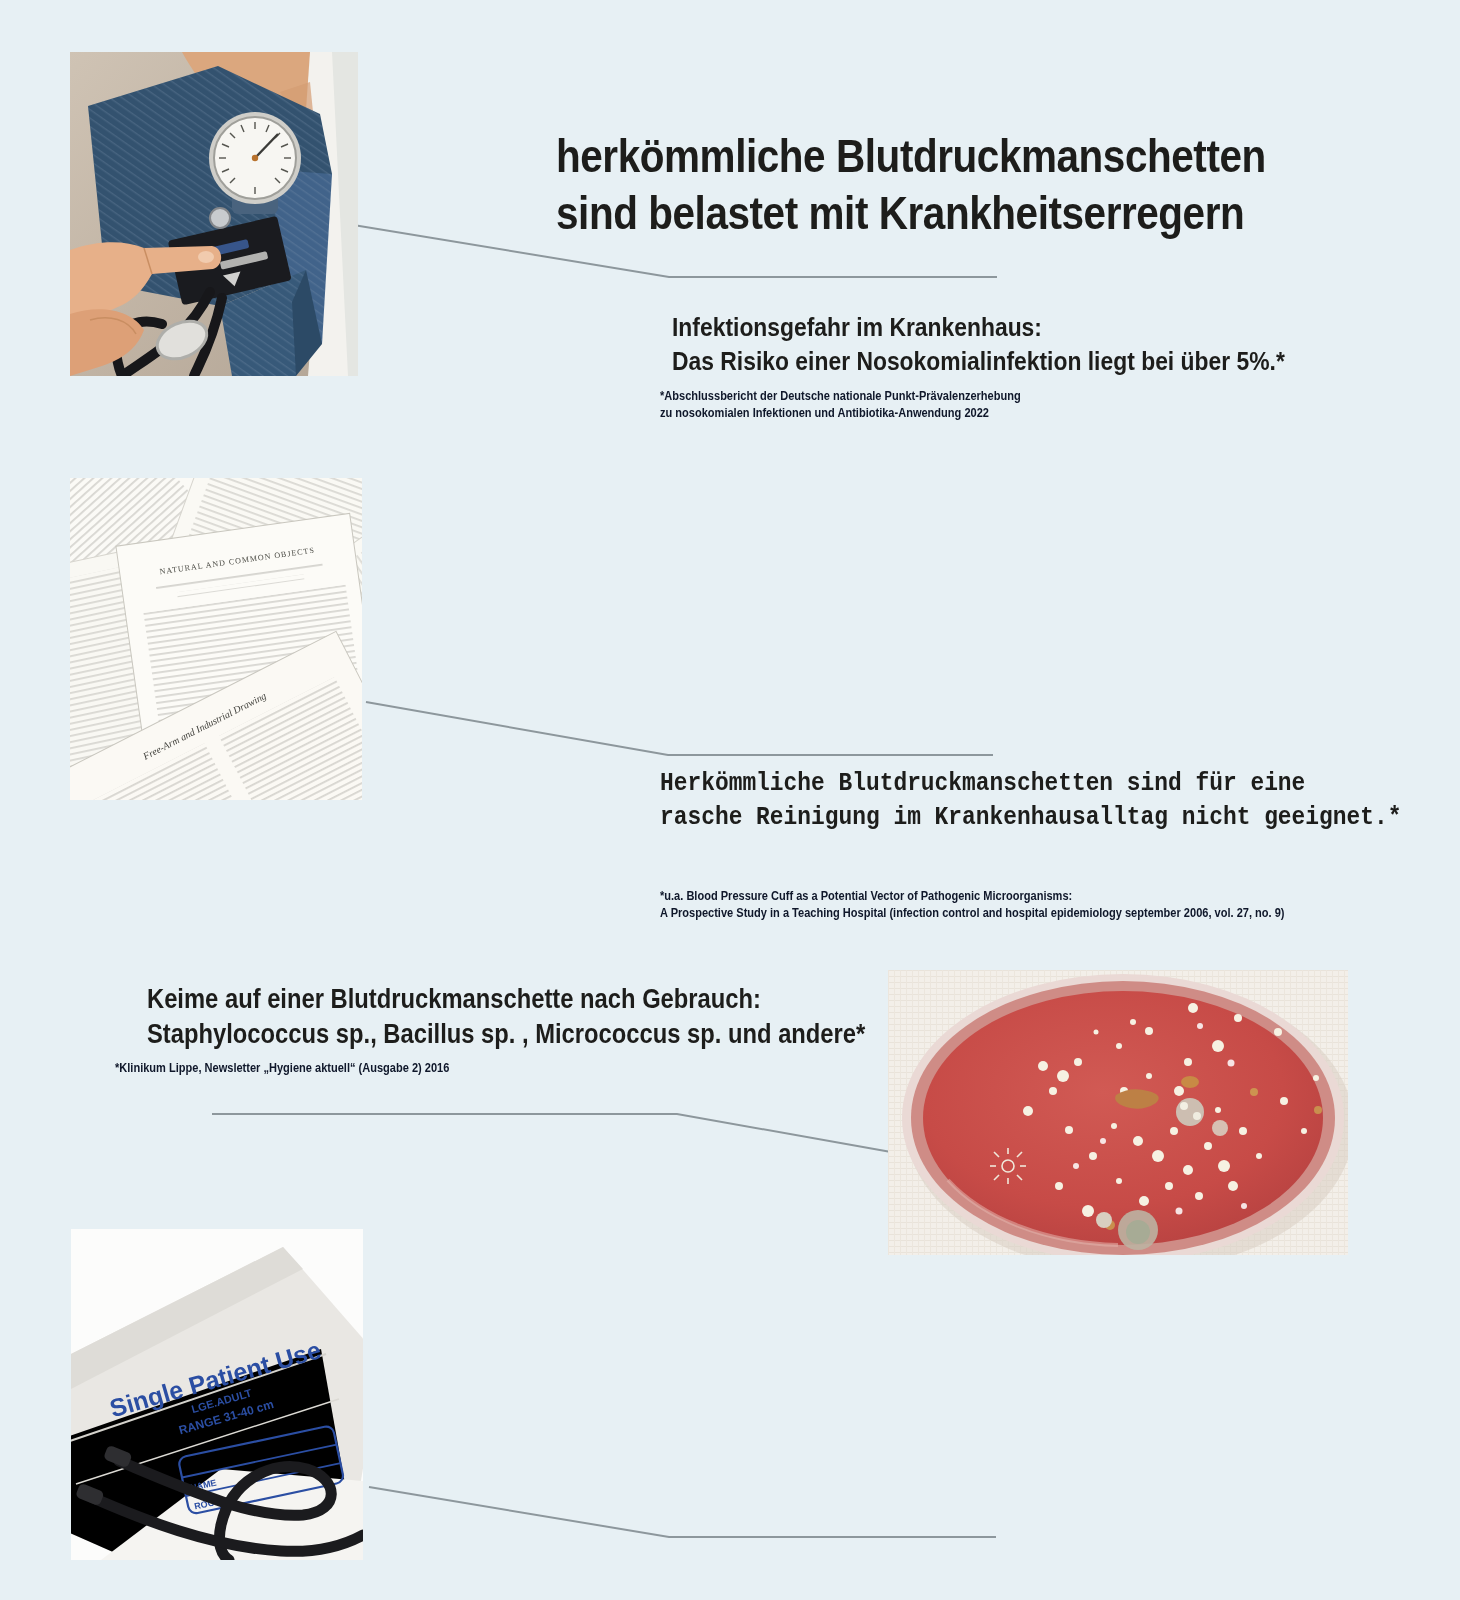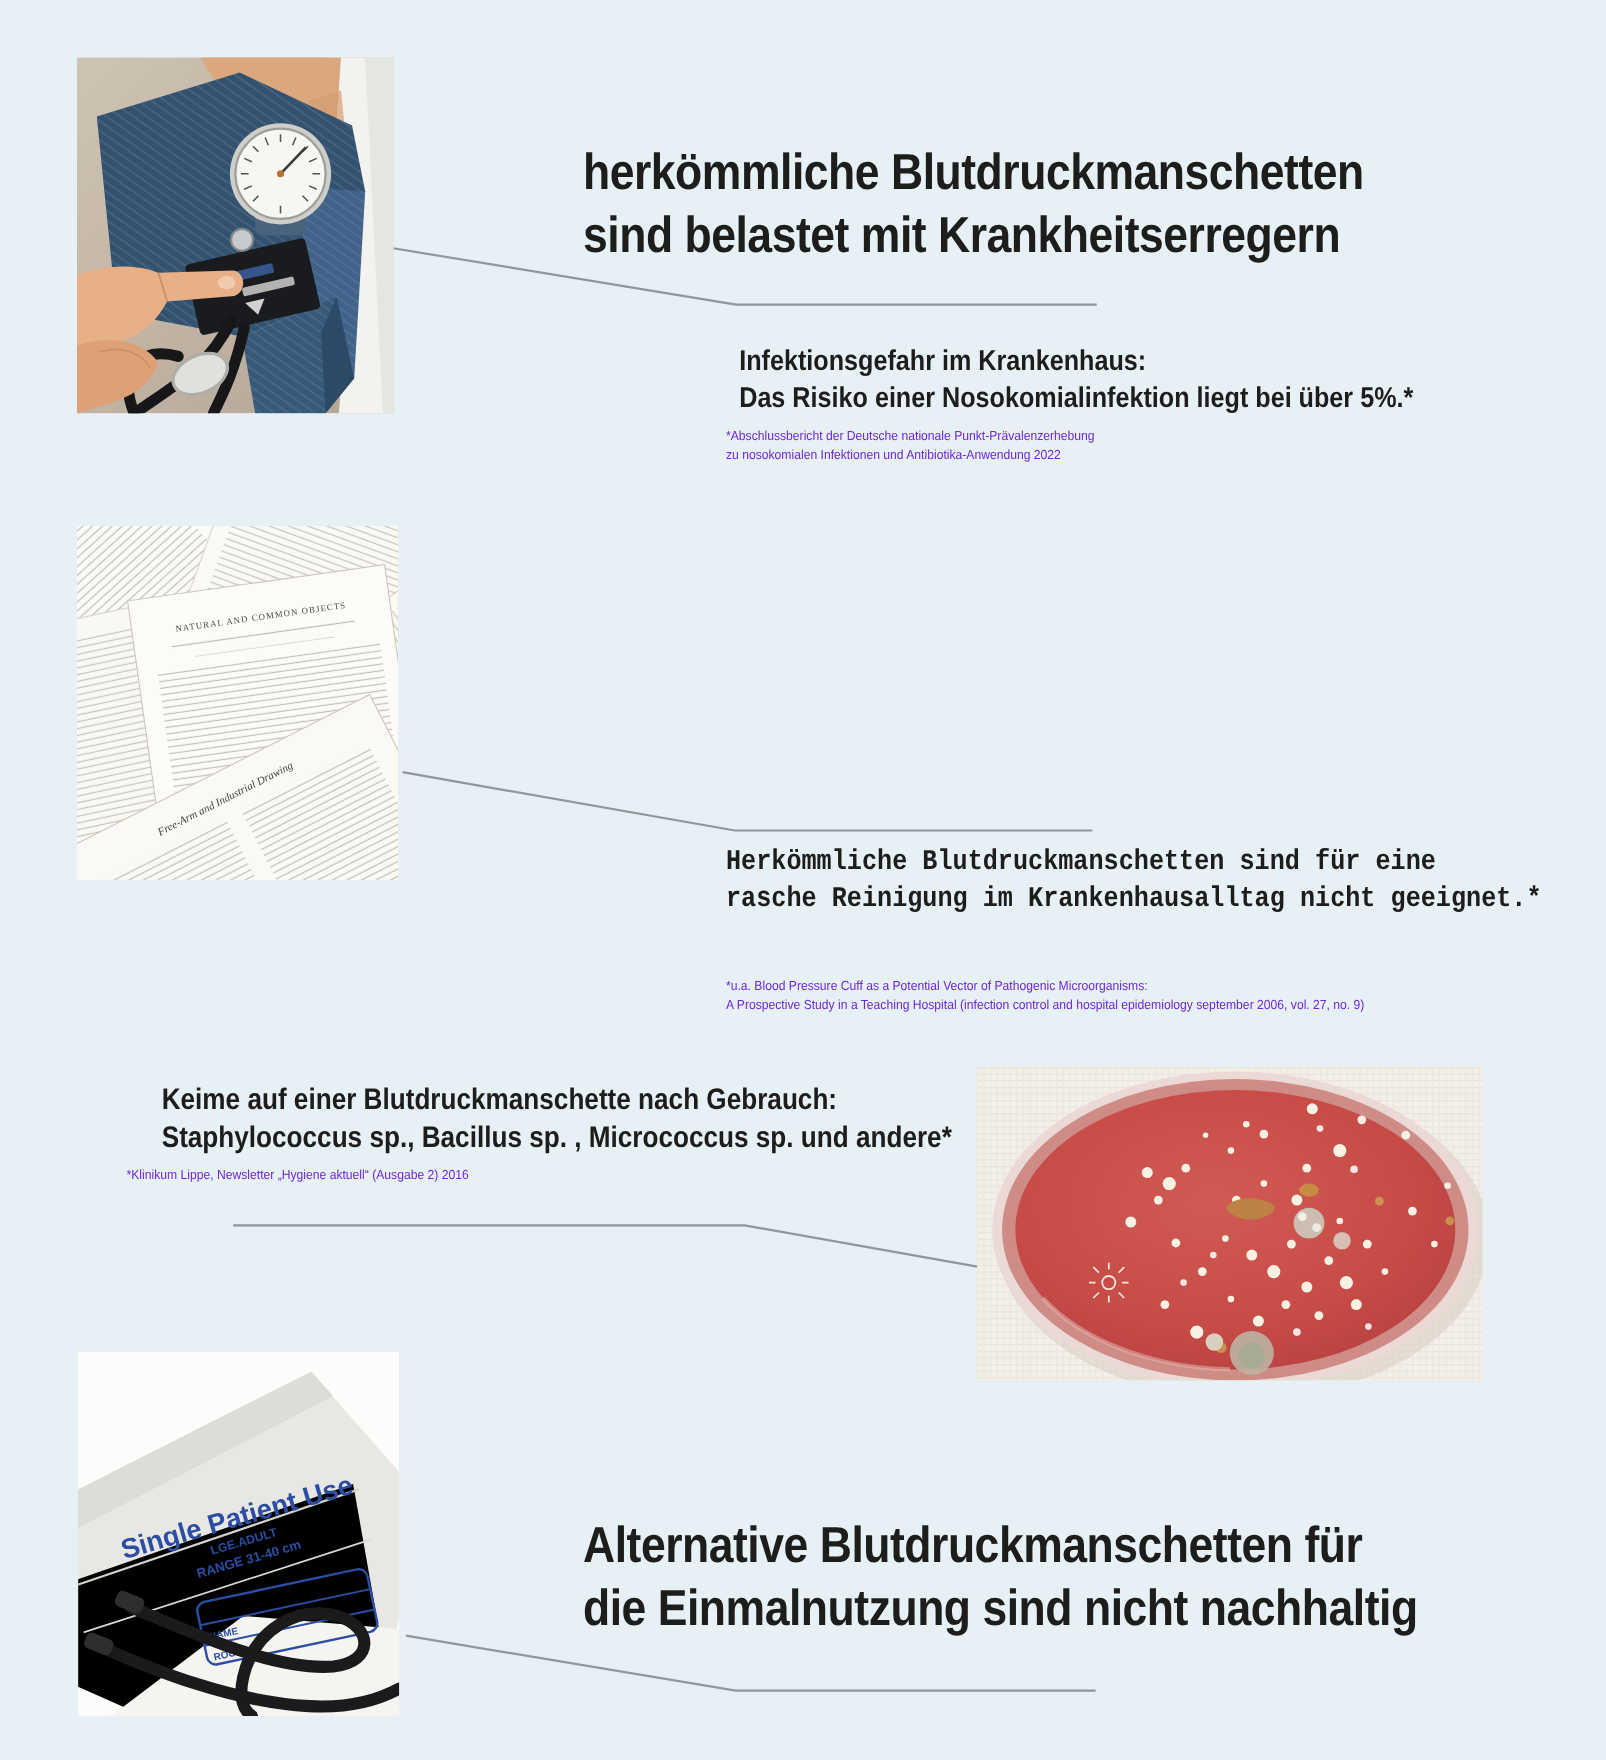--- a/index.html
+++ b/index.html
@@ -3,23 +3,23 @@
 <meta charset="utf-8">
 <style>
   * { margin:0; padding:0; box-sizing:border-box; }
   html,body { background:#e7f0f4; }
   body { font-family:"Liberation Sans", sans-serif; color:#1d1d1b; }
   #canvas { position:relative; width:1460px; height:1600px; background:#e7f0f4; overflow:hidden; }
 
   .photo { position:absolute; overflow:hidden; }
   .photo svg { display:block; width:100%; height:100%; }
 
-  .headline { position:absolute; font-weight:700; font-size:46px; line-height:57px; letter-spacing:-0.5px; color:#1d1d1b; }
+  .headline { position:absolute; font-weight:700; font-size:46px; line-height:57px; letter-spacing:-0.5px; color:#1d1d1b;margin-left:26px; }
   .subhead  { position:absolute; font-weight:700; font-size:26px; line-height:34px; color:#1d1d1b; }
-  .footnote { position:absolute; font-weight:400; font-size:12px; line-height:17px; color:#6d28d9; }
+  .footnote { position:absolute; font-weight:700; font-size:12px; line-height:17px; color:#0f172a; }
   .cline { display:block; white-space:nowrap; transform:scaleX(.88); transform-origin:0 0; }
   .footnote .cline { transform:scaleX(.92); }
 
   .connectors { position:absolute; left:0; top:0; width:1460px; height:1600px; pointer-events:none; }
   .connectors polyline { fill:none; stroke:#8d979c; stroke-width:2; }
 </style>
 </head>
 <body>
 
 <div id="canvas">
@@ -320,18 +320,14 @@
         <path d="M48,232 C110,258 180,290 232,286 C270,282 268,250 236,240 C200,230 160,252 150,296 C146,314 150,326 158,331"></path>
         <path d="M20,268 C70,290 140,318 210,322 C245,324 270,318 292,306"></path>
       </g>
       <g>
         <rect x="34" y="220" width="26" height="15" rx="5" transform="rotate(22 47 227)" fill="#2e2e31"></rect>
         <rect x="6" y="258" width="26" height="15" rx="5" transform="rotate(22 19 265)" fill="#2e2e31"></rect>
       </g>
     </svg>
   </div>
 
-  <div class="headline" style="left:530px; top:1376px;">
-    <span class="cline">Alternative Blutdruckmanschetten für</span>
-    <span class="cline">die Einmalnutzung sind nicht nachhaltig</span>
-  </div>
 
 </div>
 
 </body></html>

